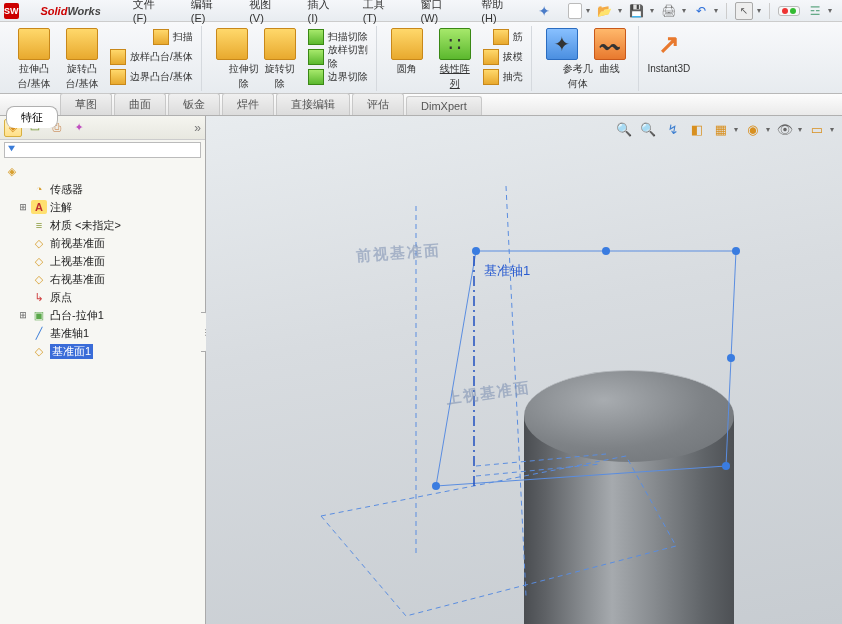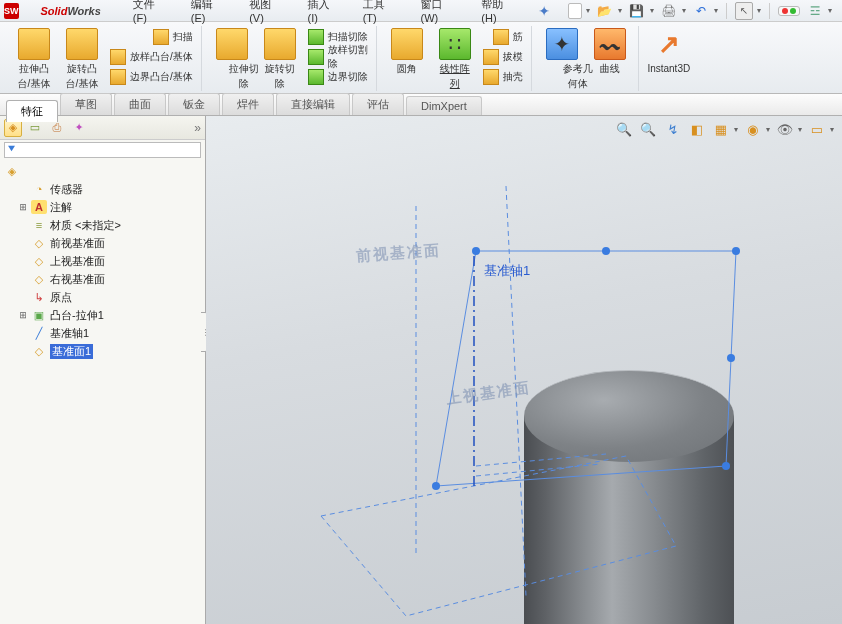--- a/index.html
+++ b/index.html
@@ -40,21 +40,21 @@
   .ic.green{ background: linear-gradient(#a6e86b,#5bb82e); border:1px solid #3a8815; }
   .ic.orange{ background: linear-gradient(#ffb86b,#e8792e); border:1px solid #c8581a; }
   .ic.blue{ background: linear-gradient(#88c0ff,#4b8fe0); border:1px solid #2a6cc0; }
   .ic.olive{ background: linear-gradient(#d0d080,#a0a040); border:1px solid #808020; }
   .ic.grey{ background: linear-gradient(#ddd,#aaa); border:1px solid #888; }
   .rbtn-lg.instant .ic { background:none; border:none; color:#e8792e; font-size:26px; font-weight:bold; }
 
   
   .cmdtabs { height: 22px; background: linear-gradient(#fdfdfd, #eaeaea); display:flex; align-items:flex-end; padding-left:6px; border-bottom:1px solid #b0b0b0; }
   .cmdtab { padding:3px 14px; font-size:11px; color:#555; border:1px solid transparent; border-bottom:none; cursor:default; background: linear-gradient(#f0f0f0,#dcdcdc); border:1px solid #c8c8c8; border-bottom:none; margin-right:2px; border-radius:3px 3px 0 0;}
-  .cmdtab.active { background:#fff; color:#000; border-color:#b0b0b0; position:relative; top:7px; }
+  .cmdtab.active { background:#fff; color:#000; border-color:#b0b0b0; position:relative; top:13px;border-radius:8px; }
 
   
   .main { display:flex; height: calc(624px - 22px - 72px - 22px); }
   
   
   .panel { width: 206px; background:#f7f7f3; border-right:1px solid #aaa; display:flex; flex-direction:column; }
   .panel-tabs { height:24px; background:linear-gradient(#f5f5f0,#e8e8e0); display:flex; align-items:center; padding:0 4px; gap:4px; border-bottom:1px solid #ccc;}
   .ptab { width:18px; height:18px; display:flex; align-items:center; justify-content:center; border:1px solid transparent; border-radius:2px; font-size:11px;}
   .ptab.active{ background:linear-gradient(#fff3c8,#ffe088); border-color:#d8b040; }
   .ptab-chevron { margin-left:auto; color:#777; font-size:12px;}

